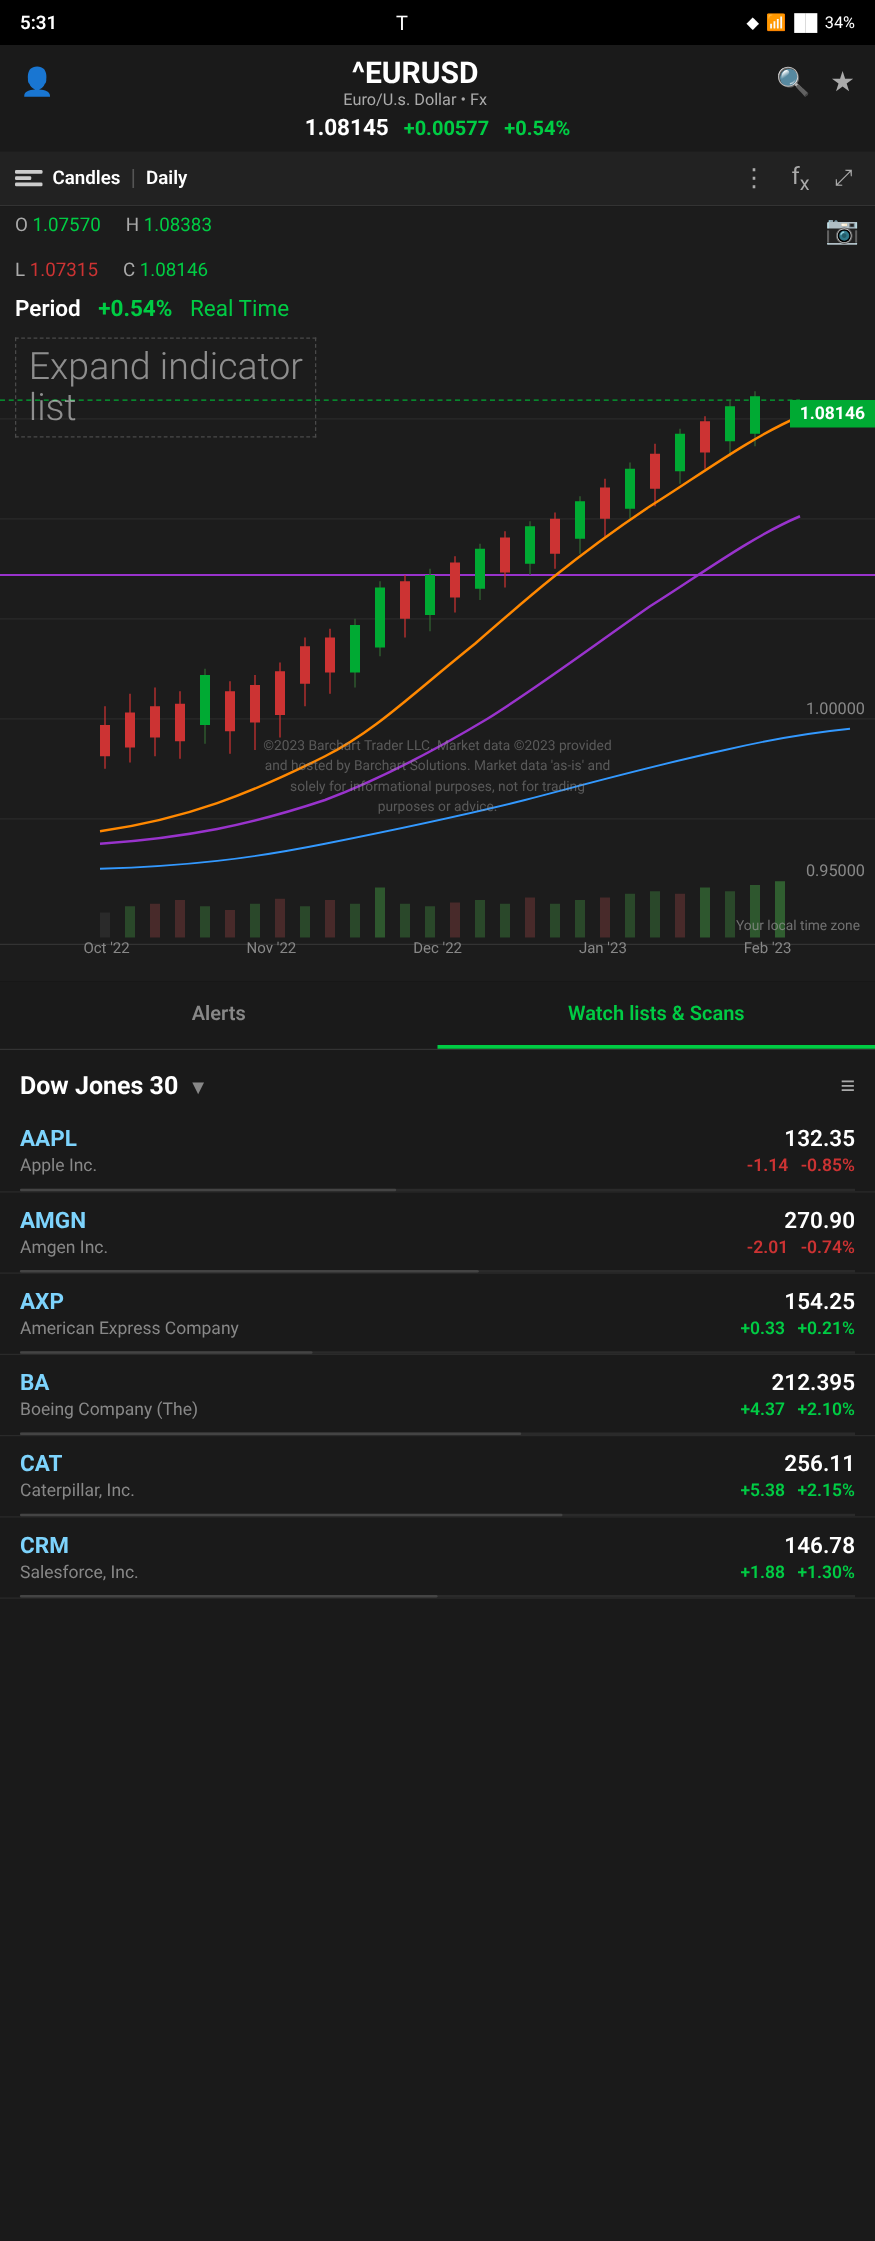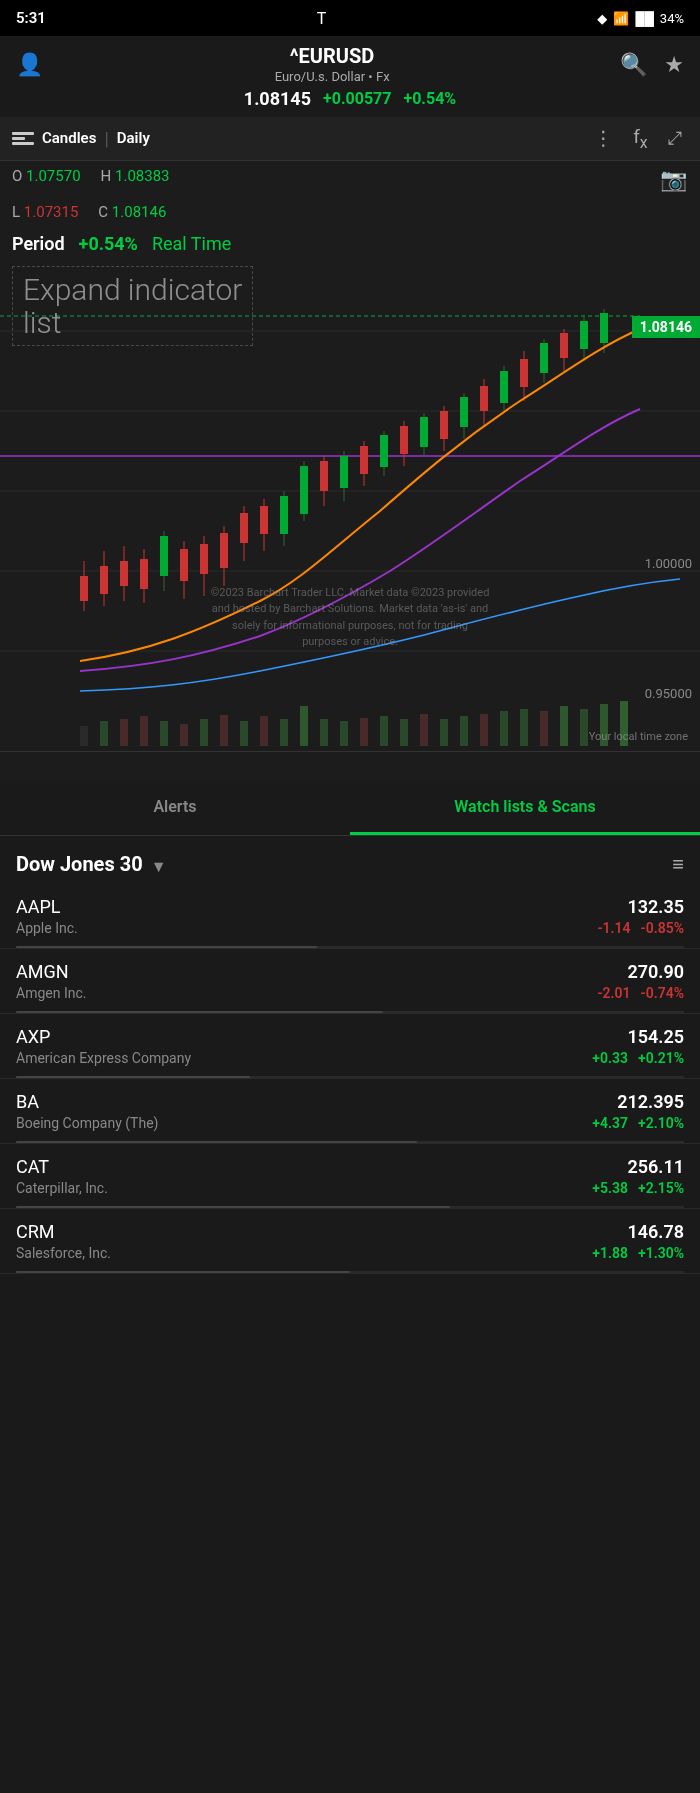--- a/index.html
+++ b/index.html
@@ -48,21 +48,21 @@
       display: flex;
       align-items: center;
       justify-content: space-between;
       width: 100%;
     }
     .header-icon {
       color: #aaa;
       font-size: 22px;
     }
     .header-title {
-      font-size: 20px;
+      font-size: 24px;
       font-weight: 700;
       color: #fff;
       text-align: center;
     }
     .header-subtitle {
       font-size: 13px;
       color: #aaa;
       text-align: center;
       margin-top: 1px;
     }
@@ -319,22 +319,22 @@
       border-bottom: 1px solid #2a2a2a;
       position: relative;
     }
     .stock-row-top {
       display: flex;
       justify-content: space-between;
       align-items: baseline;
     }
     .stock-ticker {
       font-size: 18px;
-      font-weight: 400;
-      color: #ffffff;
+      font-weight: 700;
+      color: #7dd3fc;
     }
     .stock-price {
       font-size: 18px;
       font-weight: 600;
       color: #fff;
     }
     .stock-row-bottom {
       display: flex;
       justify-content: space-between;
       align-items: center;
@@ -575,20 +575,27 @@
       <path d="M 80,530 C 150,528 200,522 260,510 C 310,500 360,490 420,475 C 470,462 520,448 580,435 C 610,428 640,422 680,418" stroke="#3399ff" stroke-width="1.5" fill="none"></path>
 
       <rect x="0" y="590" width="700" height="1" fill="#333"></rect>
 
     </svg>
   </div>
 
   <div class="price-right-1">1.00000</div>
   <div class="price-right-2">0.95000</div>
 
+  <div class="chart-dates">
+    <span>Oct '22</span>
+    <span>Nov '22</span>
+    <span>Dec '22</span>
+    <span>Jan '23</span>
+    <span>Feb '23</span>
+  </div>
 
   <div class="chart-watermark">
     ©2023 Barchart Trader LLC. Market data ©2023 provided<br>
     and hosted by Barchart Solutions. Market data 'as-is' and<br>
     solely for informational purposes, not for trading<br>
     purposes or advice.
   </div>
 
   <div class="time-zone-note">Your local time zone</div>
 

